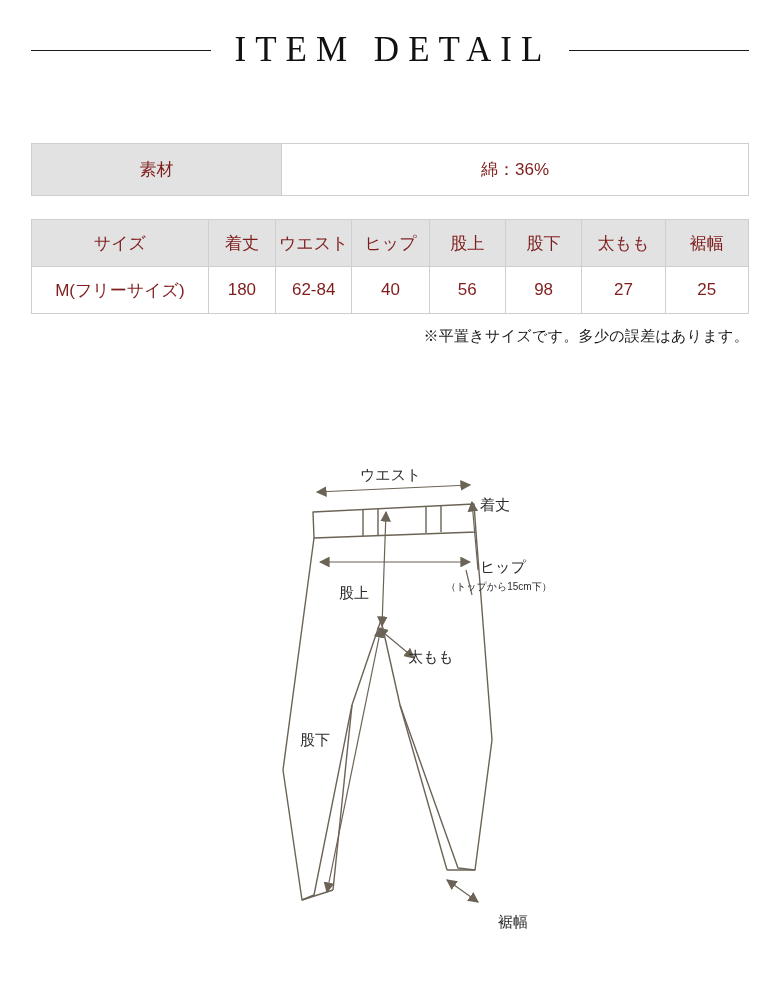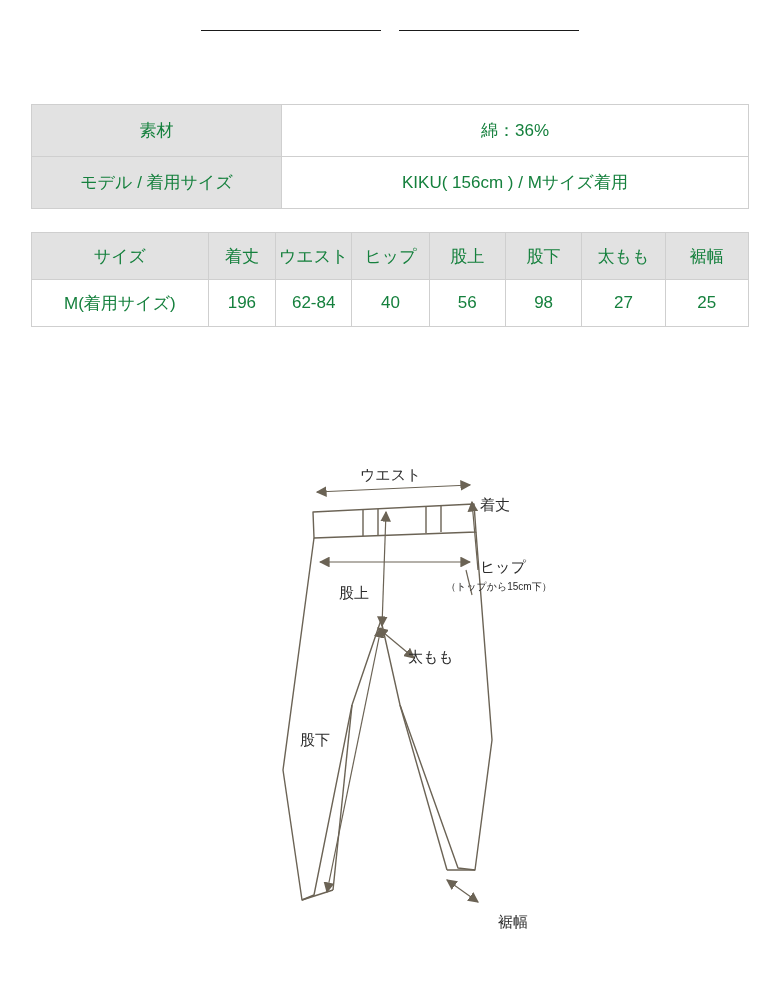--- a/index.html
+++ b/index.html
@@ -46,21 +46,21 @@
 
   
   .tbl {
     border-collapse: collapse;
     table-layout: fixed;
   }
   .tbl td, .tbl th {
     border: 1px solid #cfcfcf;
     font-weight: 400;
     font-size: 17px;
-    color: #15803d;
+    color: #7f1d1d;
     text-align: center;
     padding: 0;
   }
   .head-cell { background: #e2e2e2; }
 
   #material-table {
     margin: 73px auto 0 auto;
     width: 718px;
   }
   #material-table td { height: 52px; }
@@ -109,63 +109,61 @@
     fill: #2b2b2b;
   }
 </style>
 </head>
 <body>
 
 <div class="page">
 
   <div class="title-row">
     <div class="title-rule left"></div>
+    <div class="title-text">ITEM DETAIL</div>
     <div class="title-rule right"></div>
   </div>
 
   <table class="tbl" id="material-table">
     <tbody>
       <tr>
         <td class="head-cell label-col">素材</td>
         <td>綿：36%</td>
-      </tr>
-      <tr>
-        <td class="head-cell label-col">モデル / 着用サイズ</td>
-        <td>KIKU( 156cm ) / Mサイズ着用</td>
       </tr>
     </tbody>
   </table>
 
   <table class="tbl" id="size-table">
     <thead>
       <tr>
         <th class="head-cell c0">サイズ</th>
         <th class="head-cell c1">着丈</th>
         <th class="head-cell c2">ウエスト</th>
         <th class="head-cell c3">ヒップ</th>
         <th class="head-cell c4">股上</th>
         <th class="head-cell c5">股下</th>
         <th class="head-cell c6">太もも</th>
         <th class="head-cell c7">裾幅</th>
       </tr>
     </thead>
     <tbody>
       <tr>
-        <td class="c0">M(着用サイズ)</td>
-        <td class="c1">196</td>
+        <td class="c0">M(フリーサイズ)</td>
+        <td class="c1">180</td>
         <td class="c2">62-84</td>
         <td class="c3">40</td>
         <td class="c4">56</td>
         <td class="c5">98</td>
         <td class="c6">27</td>
         <td class="c7">25</td>
       </tr>
     </tbody>
   </table>
 
+  <div class="note">※平置きサイズです。多少の誤差はあります。</div>
 
   <div class="diagram-wrap">
     <svg width="780" height="560" viewBox="0 0 780 560" xmlns="http://www.w3.org/2000/svg">
       <defs>
         <marker id="arrEnd" markerWidth="9" markerHeight="9" refX="8" refY="4.5" orient="auto">
           <path d="M0,0 L9,4.5 L0,9 z" fill="#6b6355"></path>
         </marker>
         <marker id="arrStart" markerWidth="9" markerHeight="9" refX="1" refY="4.5" orient="auto">
           <path d="M9,0 L0,4.5 L9,9 z" fill="#6b6355"></path>
         </marker>

